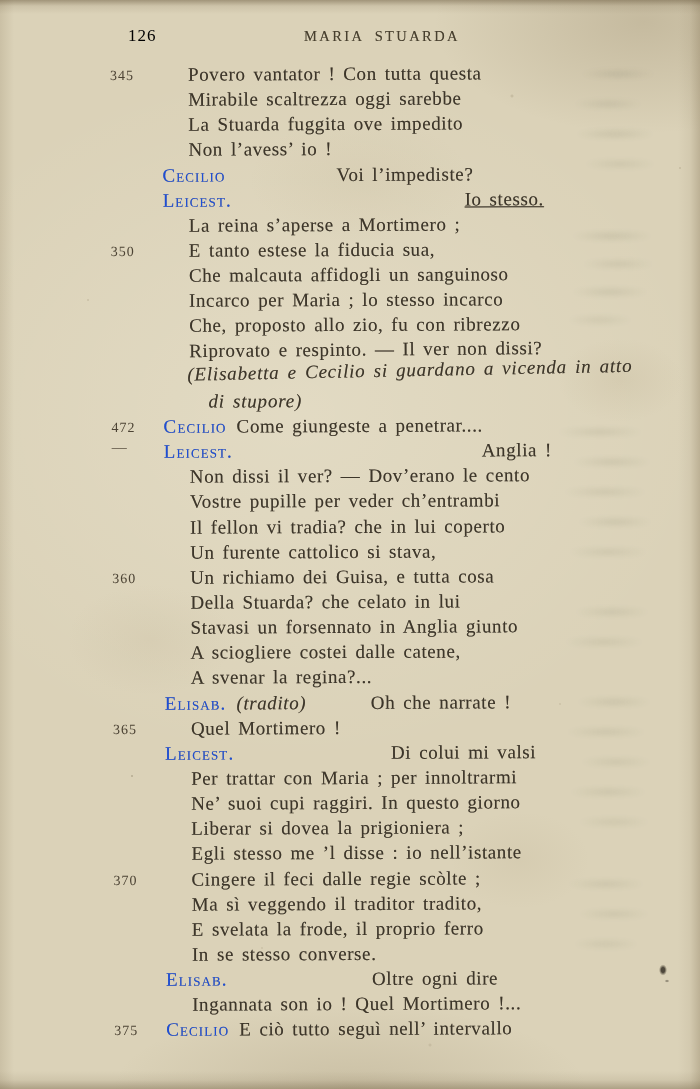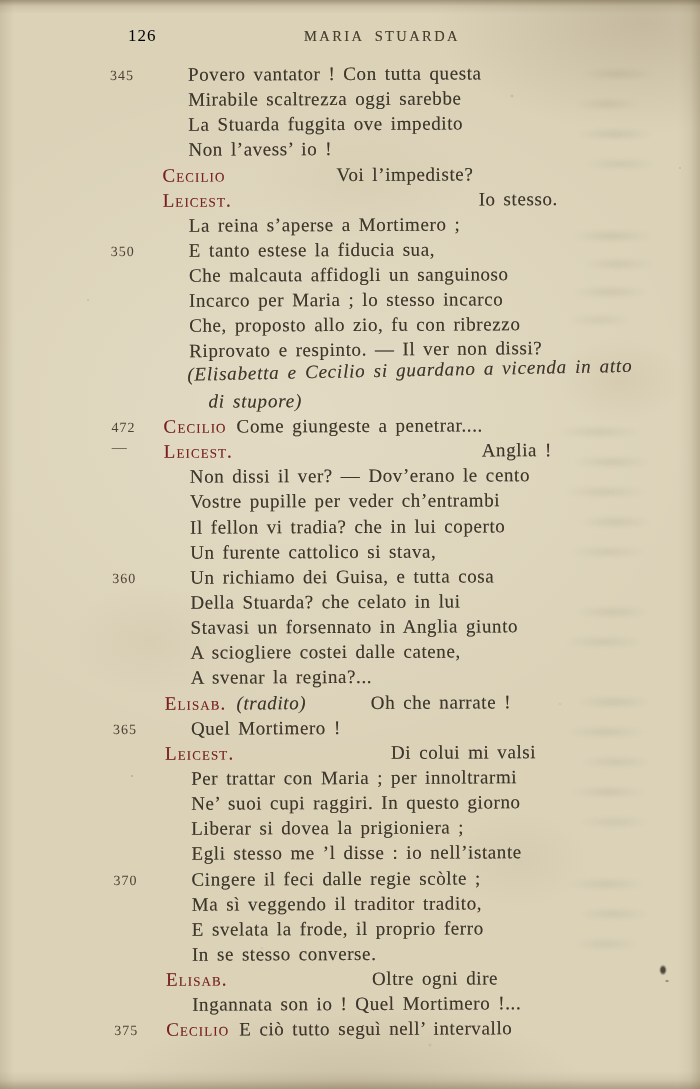--- a/index.html
+++ b/index.html
@@ -86,21 +86,21 @@
   .content{position:absolute;top:0;}
   .ind-verse  > .content{left:188px;}
   .ind-speaker> .content{left:162px;}
   .ind-stage  > .content{left:186px;}
   .ind-stage2 > .content{left:207px;}
   .body,.speaker,.att,.cue{
     font-size:19px;color:#3d362a;
     letter-spacing:0.6px;word-spacing:2.6px;
     text-shadow:0 0 0.6px rgba(61,54,42,0.45);
   }
-  .speaker{font-variant:small-caps;letter-spacing:1.1px;margin-right:10px;color:#7f1d1d;}
+  .speaker{font-variant:small-caps;letter-spacing:1.1px;margin-right:10px;color:#1d4ed8;}
   .att{font-style:italic;margin-right:6px;}
   .it{font-style:italic;letter-spacing:0.8px;}
   .cue{position:absolute;top:0;}
   
   #text-block .line:nth-child(13){transform:rotate(-0.9deg);transform-origin:8% 50%;}
   #text-block .line:nth-child(12){transform:rotate(-0.25deg);transform-origin:8% 50%;}
 </style>
 </head>
 <body>
 
@@ -126,21 +126,21 @@
     </div>
     <div class="line ind-verse">
       <span class="content"><span class="body">Non l’avess’ io !</span></span>
     </div>
     <div class="line ind-speaker">
       <span class="content"><span class="speaker">Cecilio</span></span>
       <span class="cue" style="left: 336px;">Voi l’impediste?</span>
     </div>
     <div class="line ind-speaker">
       <span class="content"><span class="speaker">Leicest.</span></span>
-      <span class="cue" style="left: 478px;">Io stesso.</span>
+      <span class="cue" style="left: 464px; text-decoration: underline;">Io stesso.</span>
     </div>
     <div class="line ind-verse">
       <span class="content"><span class="body">La reina s’aperse a Mortimero ;</span></span>
     </div>
     <div class="line ind-verse">
       <span class="num">350</span>
       <span class="content"><span class="body">E tanto estese la fiducia sua,</span></span>
     </div>
     <div class="line ind-verse">
       <span class="content"><span class="body">Che malcauta affidogli un sanguinoso</span></span>

